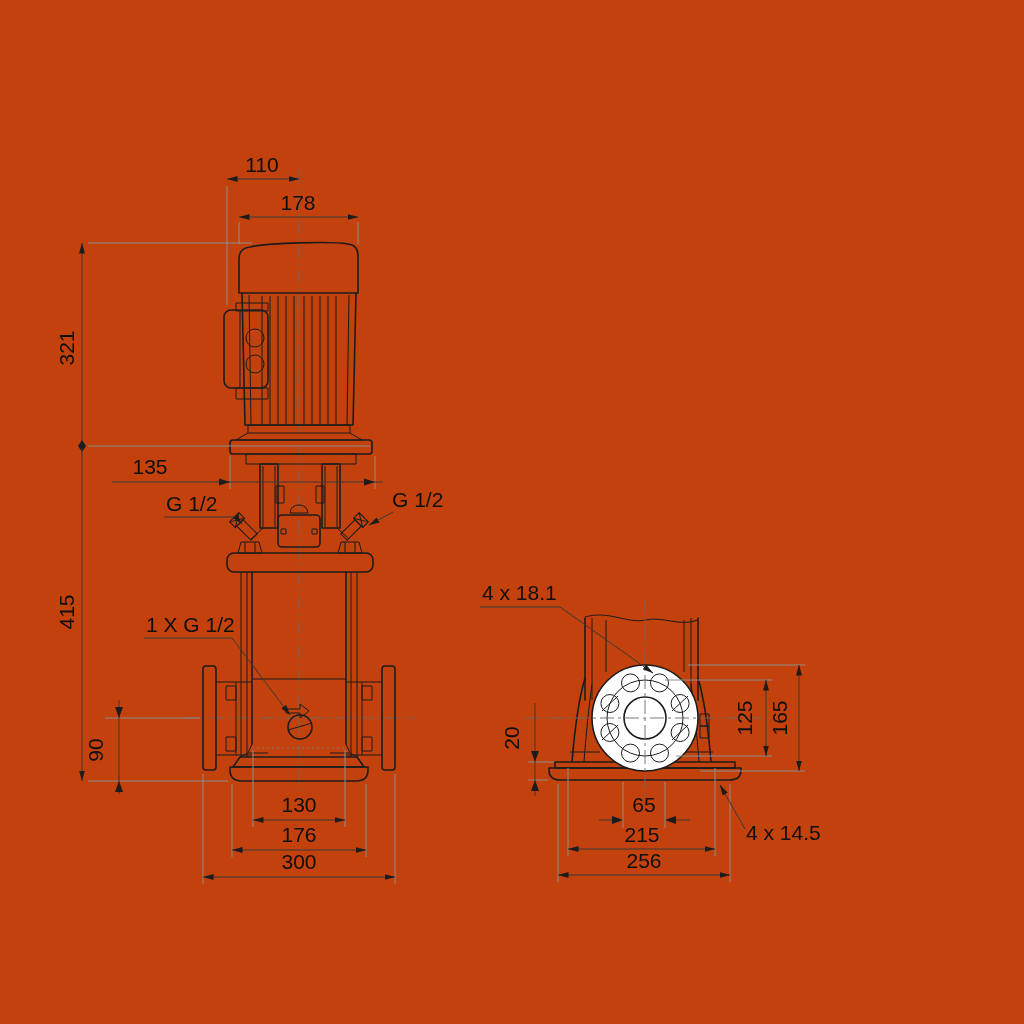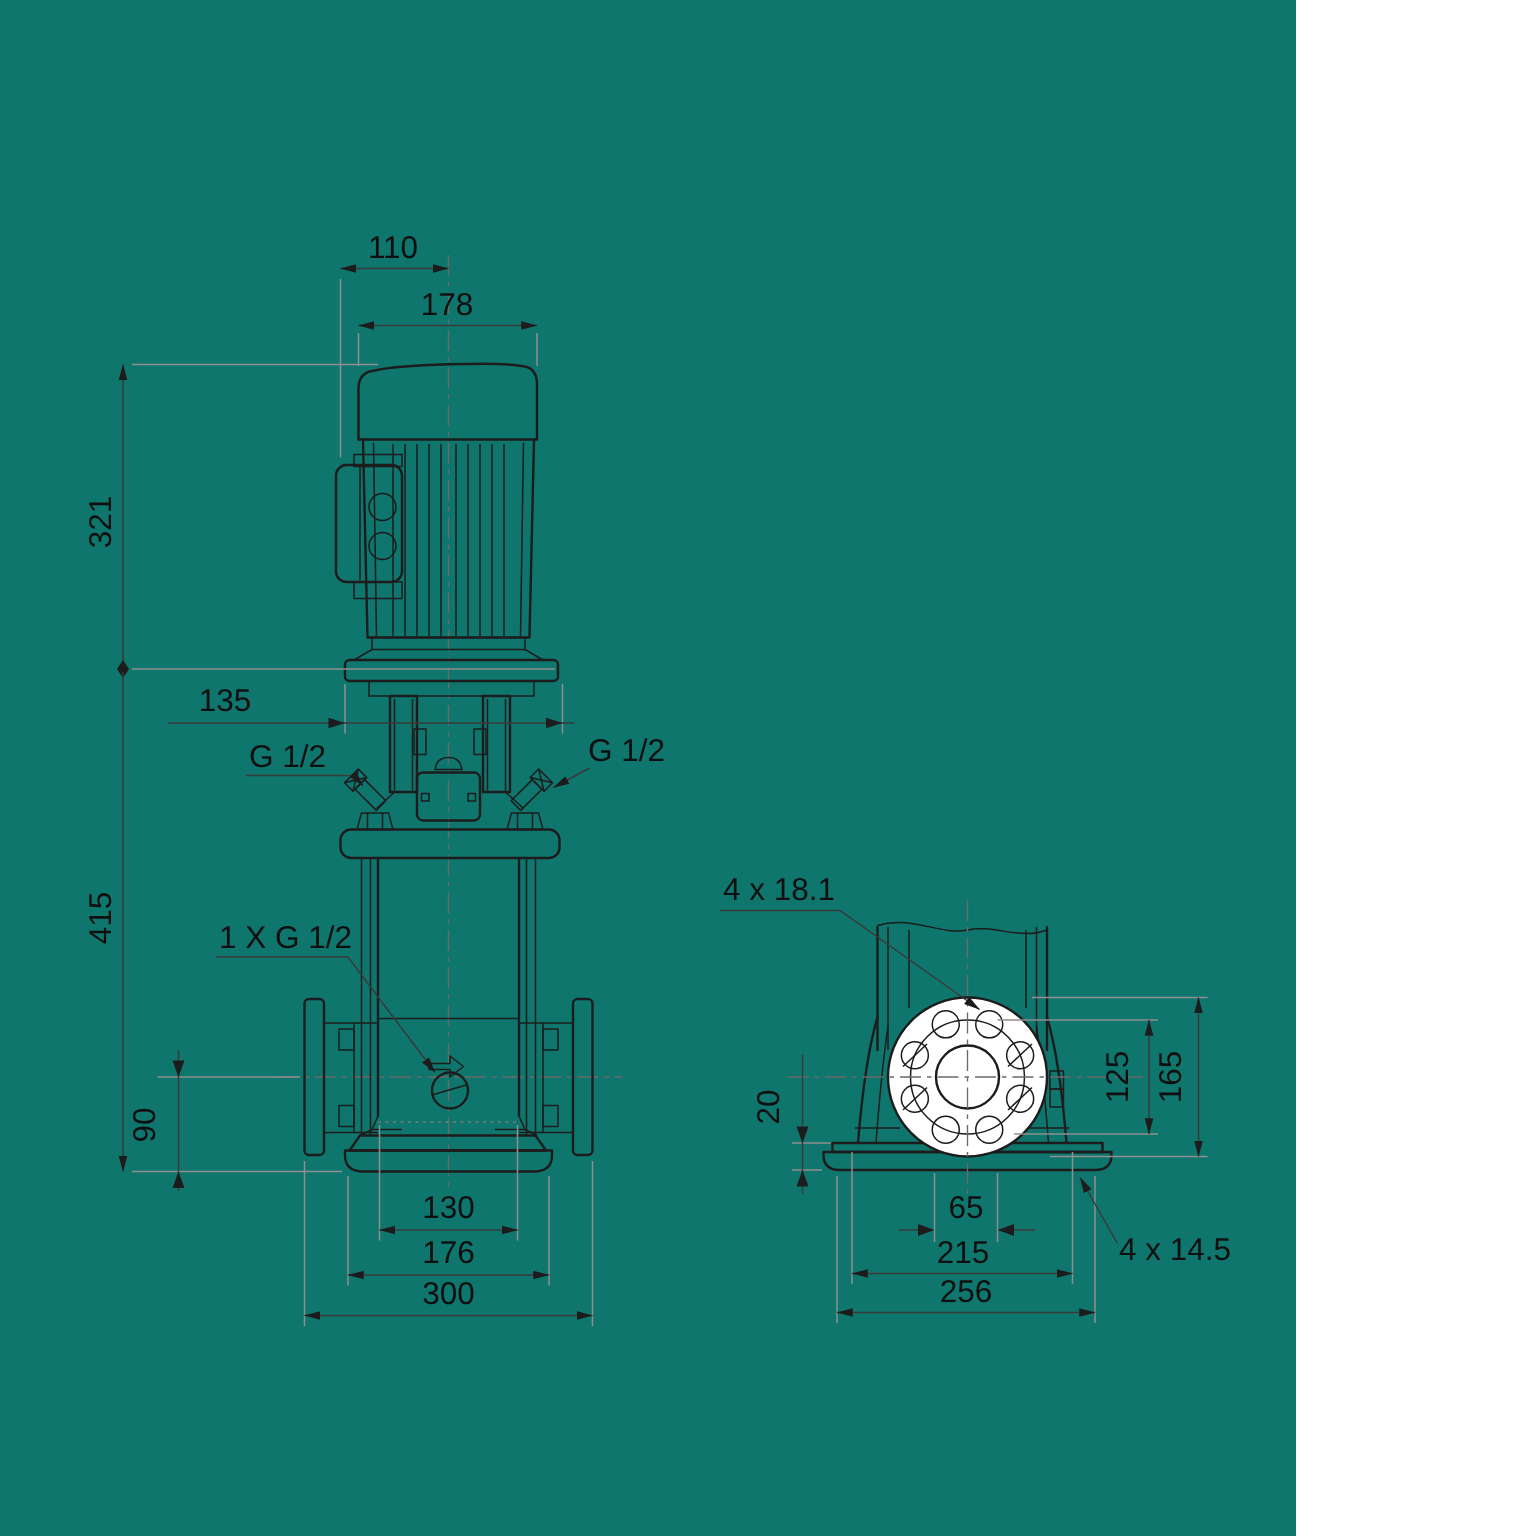--- a/index.html
+++ b/index.html
@@ -1,16 +1,16 @@
 <!DOCTYPE html>
 <html><head>
 <meta charset="utf-8">
 <style>
   html,body{margin:0;padding:0;background:#ffffff;}
-  .canvas{position:relative;width:864px;height:1024px;background:#0f766e;overflow:hidden;
+  .canvas{position:relative;width:1024px;height:1024px;background:#c2410c;overflow:hidden;
           font-family:"Liberation Sans", sans-serif;}
   svg{display:block;}
   svg text{font-family:"Liberation Sans", sans-serif;font-size:21px;fill:#0f0f0f;}
   .geo{stroke:#1c1c1c;fill:none;stroke-width:1.6;stroke-linejoin:round;stroke-linecap:round;}
   .geo2{stroke:#1c1c1c;fill:none;stroke-width:1;stroke-linejoin:round;}
   .dim{stroke:#3a3a3a;fill:none;stroke-width:1;}
   .ext{stroke:#8f8f8f;fill:none;stroke-width:1;}
   .cl{stroke:#6a6a6a;fill:none;stroke-width:0.9;stroke-dasharray:14 4 3 4;}
   .dot{stroke:#7a7a7a;fill:none;stroke-width:1;stroke-dasharray:2 3;}
   .arr{fill:#1c1c1c;stroke:none;}

